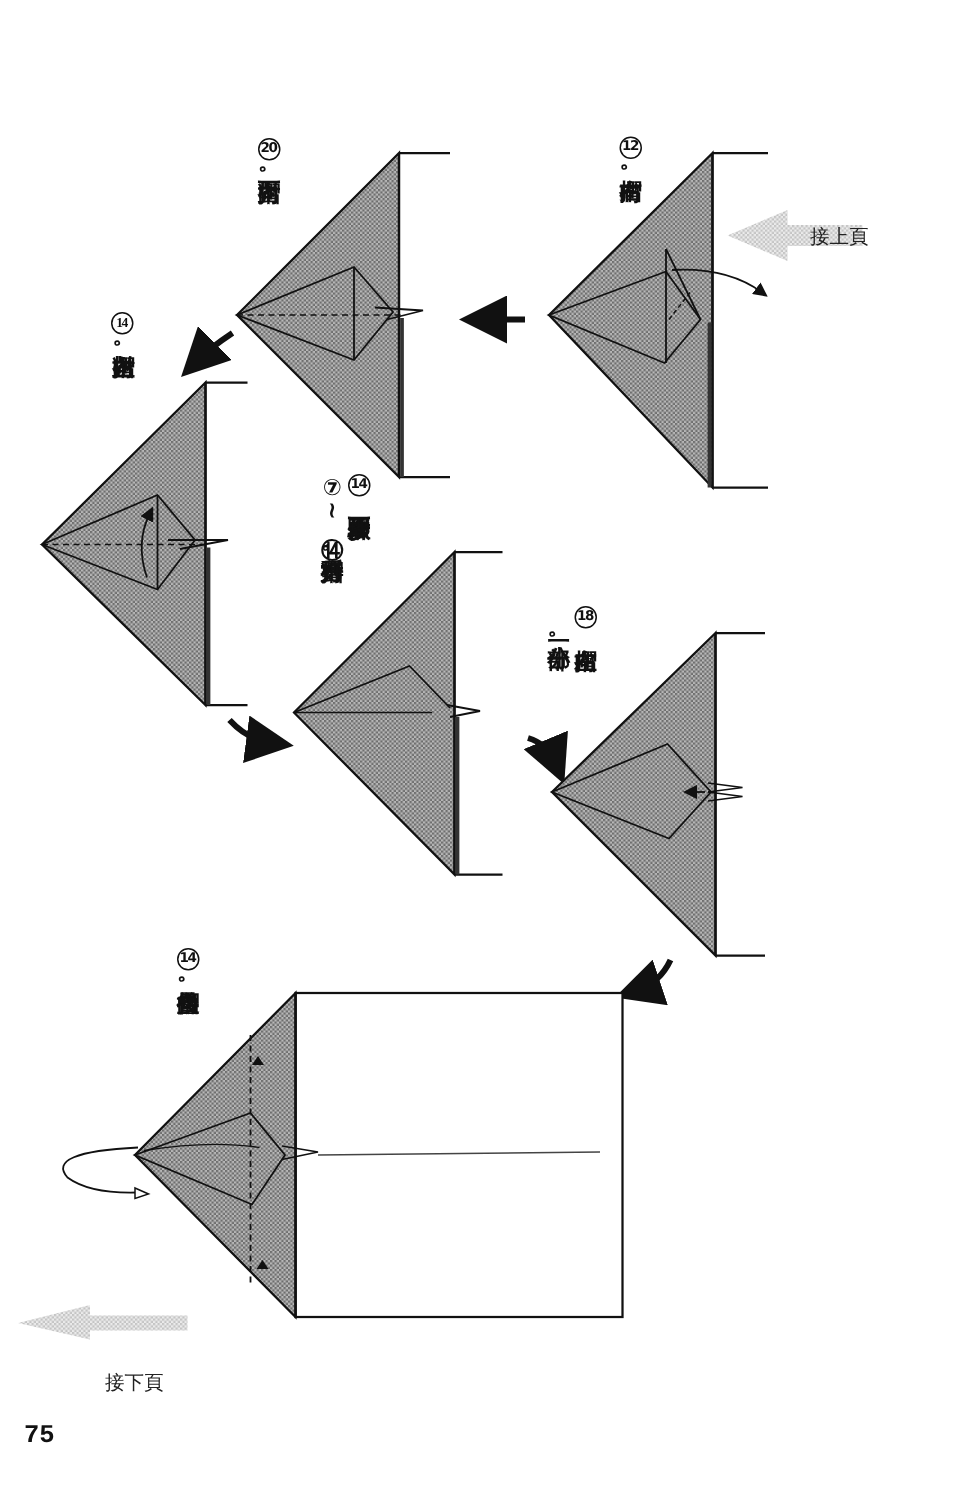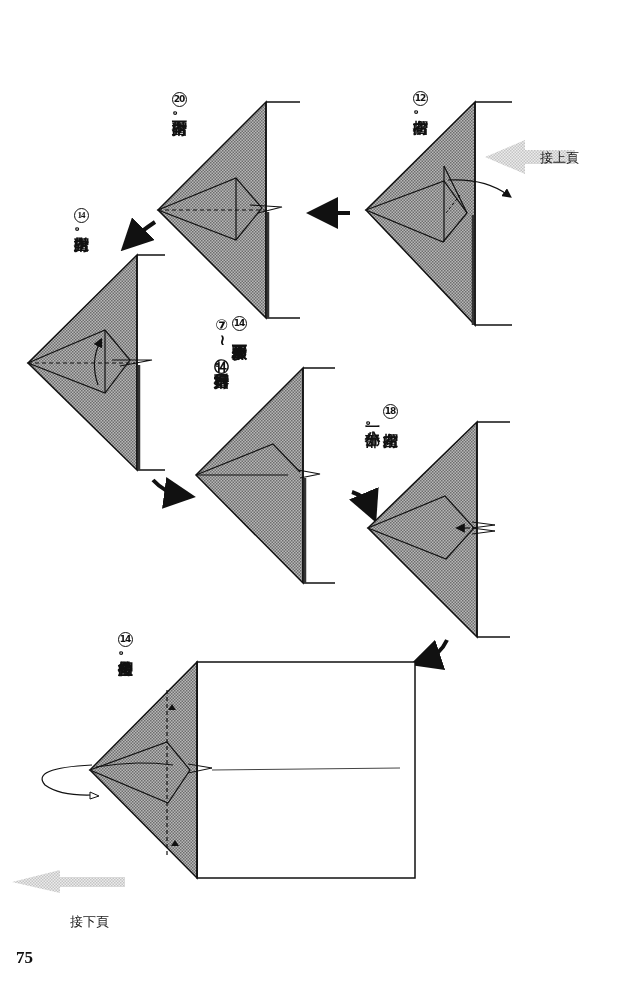--- a/index.html
+++ b/index.html
@@ -9,21 +9,21 @@
   .vtext { position: absolute; display: flex; flex-direction: column; align-items: center;
            font-size: 15px; line-height: 17px; font-weight: bold; color: #111; }
   .vtext .num { display: inline-block; width: 13px; height: 13px; border: 1.5px solid #111;
                 border-radius: 50%; font-size: 9px; line-height: 13px; text-align: center;
                 font-weight: bold; margin-bottom: 2px; letter-spacing: -1px; }
   .vtext .ch { display: block; }
   .vcol-wrap { position: absolute; display: flex; flex-direction: row-reverse; gap: 2px; }
   .vcol-wrap .vtext { position: static; }
   .nav-label { position: absolute; font-size: 13px; color: #222; margin-top: 17px; }
   .page-number { position: absolute; left: 16px; top: 948px; font-size: 17px; font-weight: bold;
-                 font-family: Liberation Serif, serif; }
+                 font-family: Liberation Mono, monospace; }
 </style>
 </head>
 <body>
 
 <svg id="diagram" viewBox="0 0 638 1000" xmlns="http://www.w3.org/2000/svg">
   <defs>
     <pattern id="dots" width="3" height="3" patternUnits="userSpaceOnUse">
       <rect width="3" height="3" fill="#b8b8b8"></rect>
       <rect width="1.5" height="1.5" fill="#6e6e6e"></rect>
       <rect x="1.5" y="1.5" width="1.5" height="1.5" fill="#6e6e6e"></rect>

